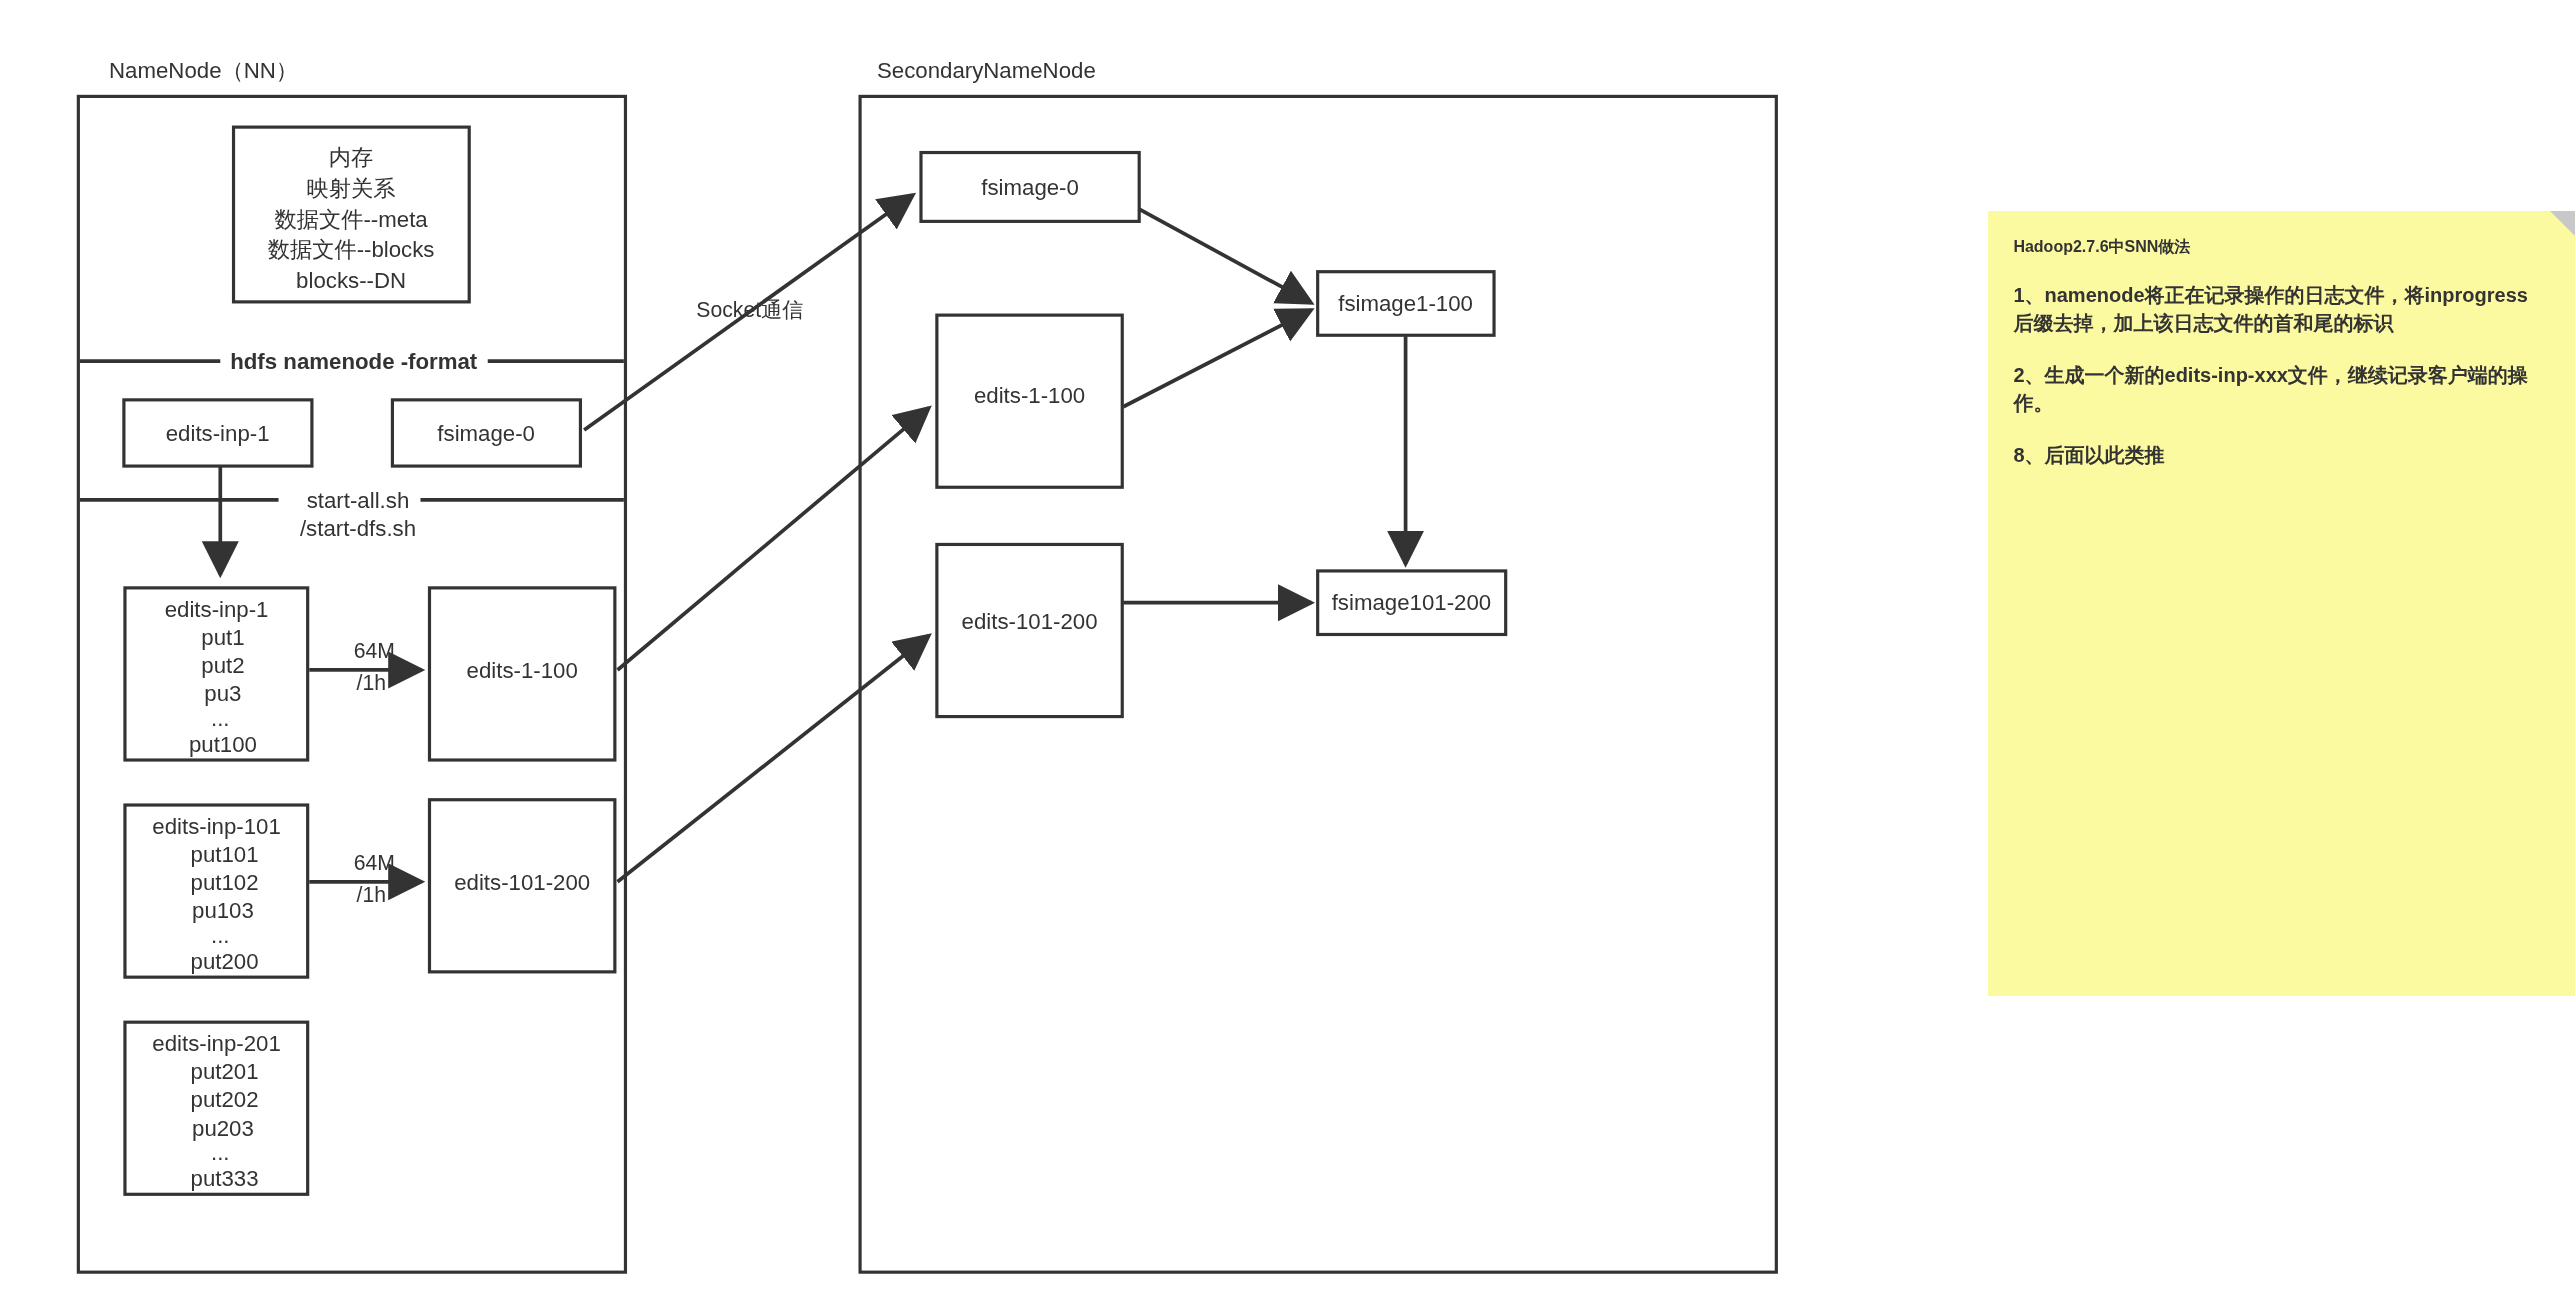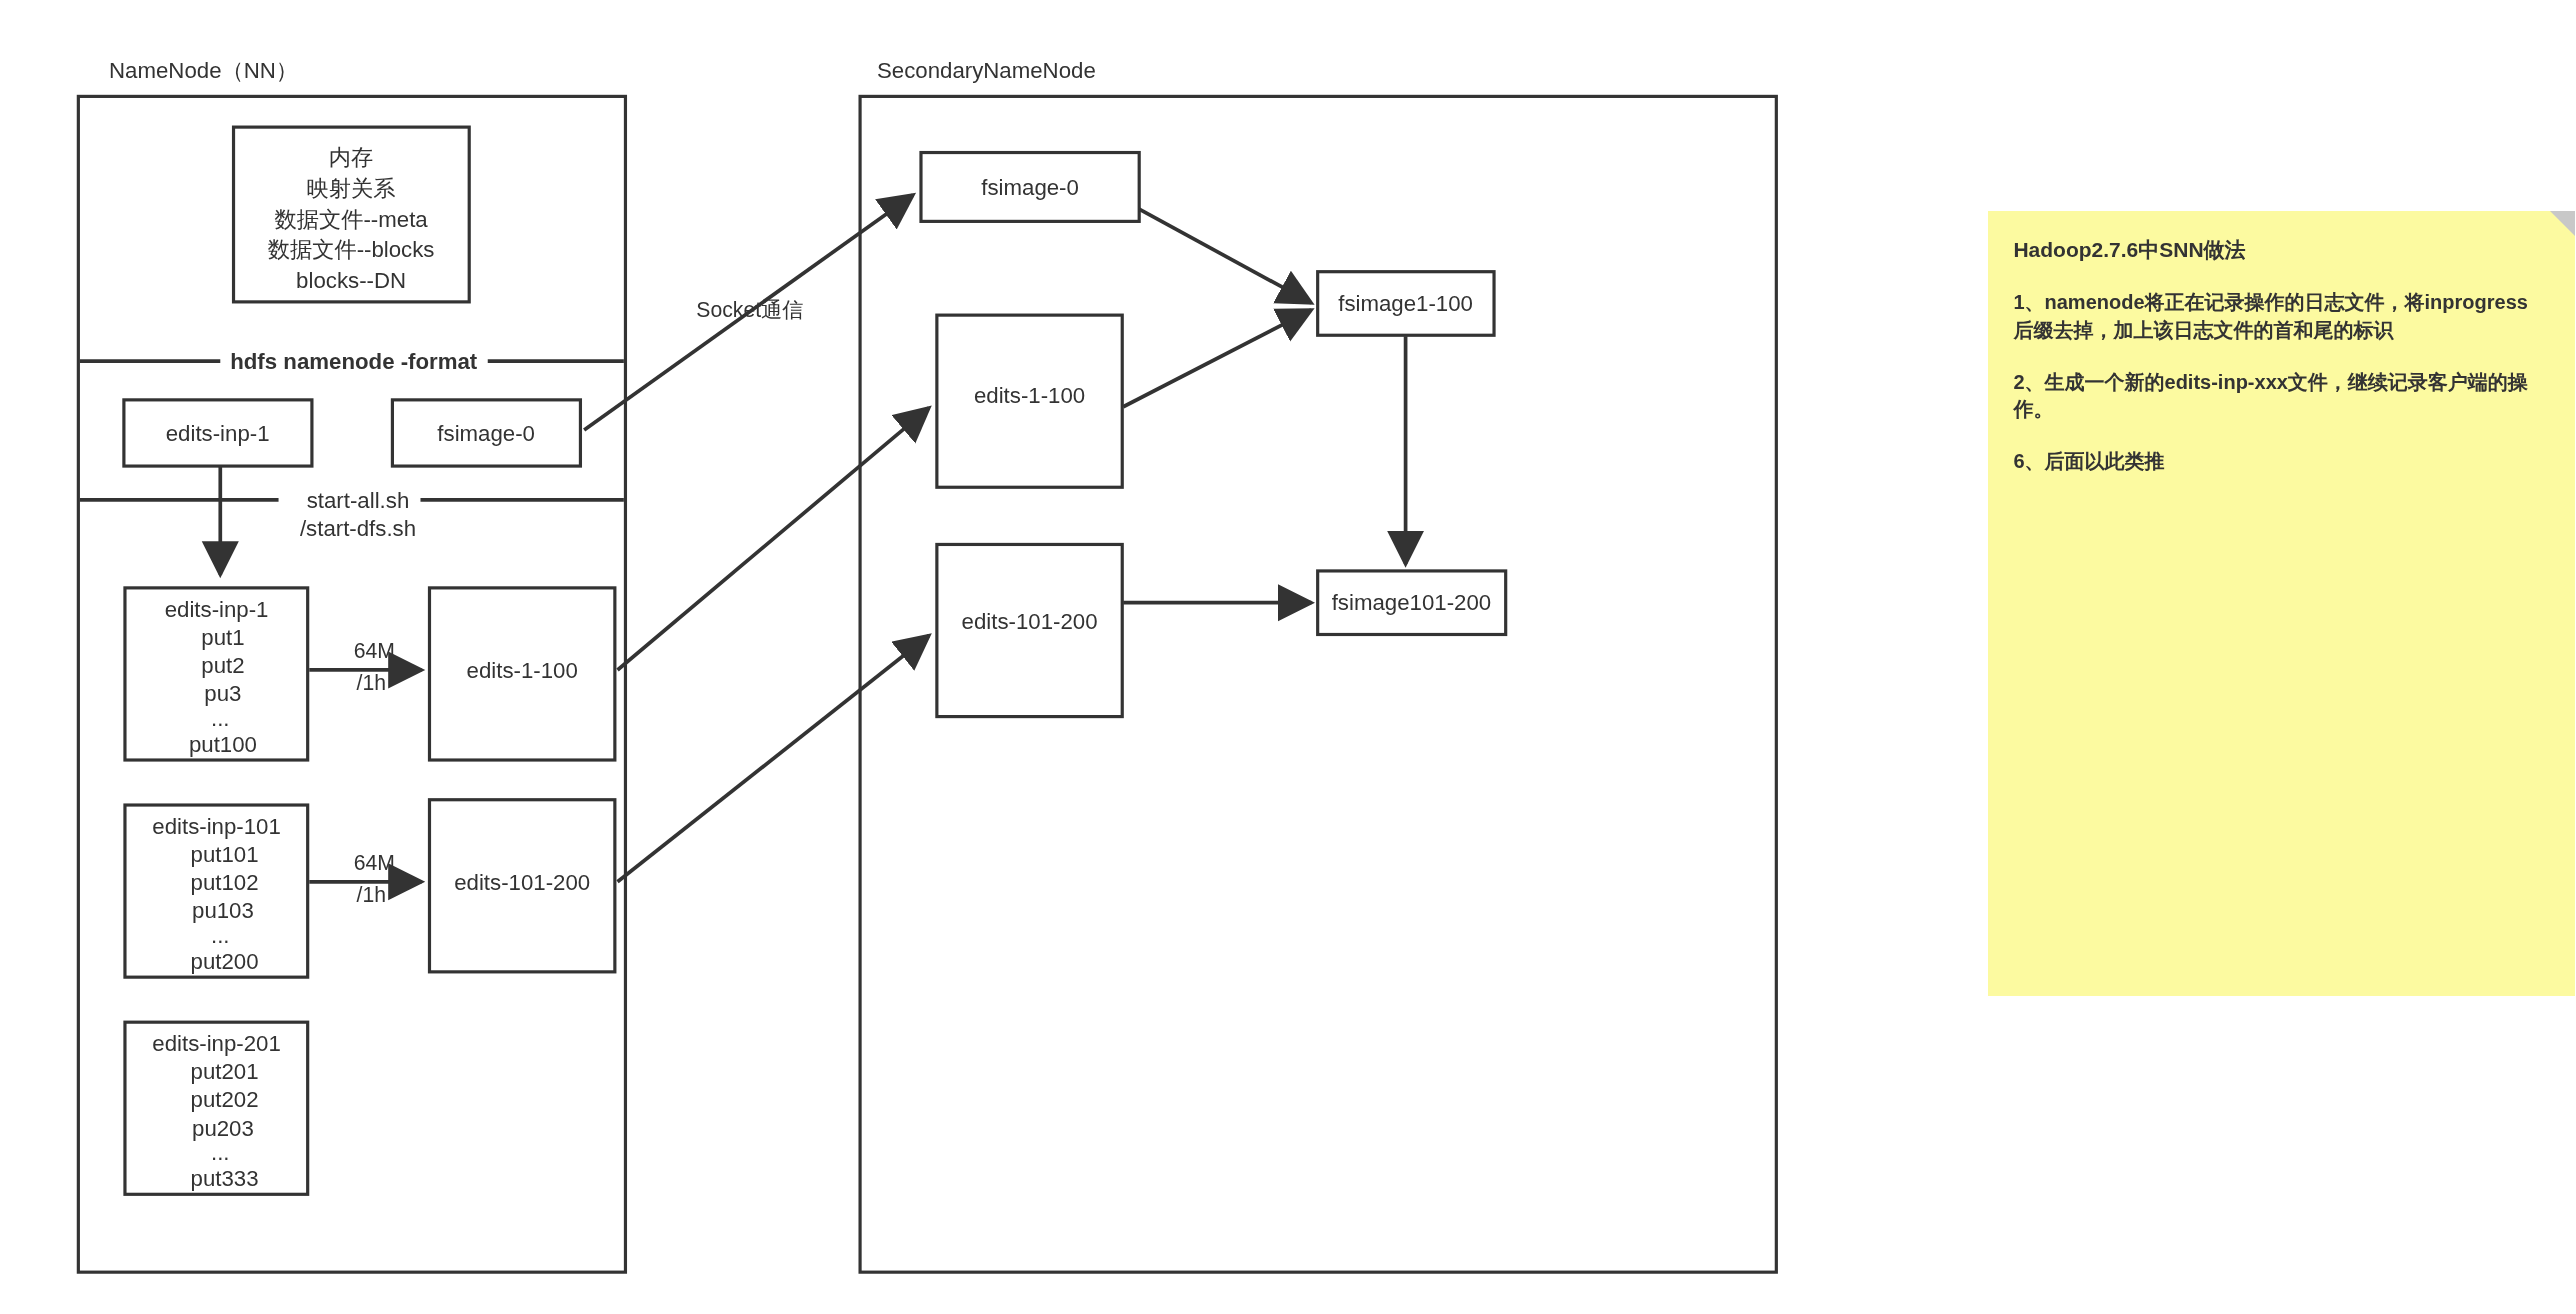--- a/index.html
+++ b/index.html
@@ -52,21 +52,21 @@
     font-weight: bold;
     font-family: "Liberation Sans", sans-serif;
   }
   .plain-divider-label {
     font-size: 42px;
     fill: #333333;
     text-anchor: middle;
     font-family: "Liberation Sans", sans-serif;
   }
   .note-title {
-    font-size: 21px;
+    font-size: 16px;
     font-weight: bold;
     color: #333333;
     margin: 0 0 24.4px 0;
     line-height: 1.35;
   }
   .note-item {
     font-size: 20px;
     font-weight: bold;
     color: #333333;
     margin: 0 0 24.4px 0;
@@ -206,17 +206,17 @@
     <line class="edge-line" x1="2578" y1="635" x2="2578" y2="1065" marker-end="url(#arrow)"></line>
 
     <line class="edge-line" x1="2045" y1="1138" x2="2400" y2="1138" marker-end="url(#arrow)"></line>
   </svg>
 
   <div id="sticky-note">
     <div id="sticky-note-fold"></div>
     <p class="note-title">Hadoop2.7.6中SNN做法</p>
     <p class="note-item">1、namenode将正在记录操作的日志文件，将inprogress后缀去掉，加上该日志文件的首和尾的标识</p>
     <p class="note-item">2、生成一个新的edits-inp-xxx文件，继续记录客户端的操作。</p>
-    <p class="note-item">6、后面以此类推</p>
+    <p class="note-item">8、后面以此类推</p>
   </div>
 
 </div>
 
 
 </body></html>

